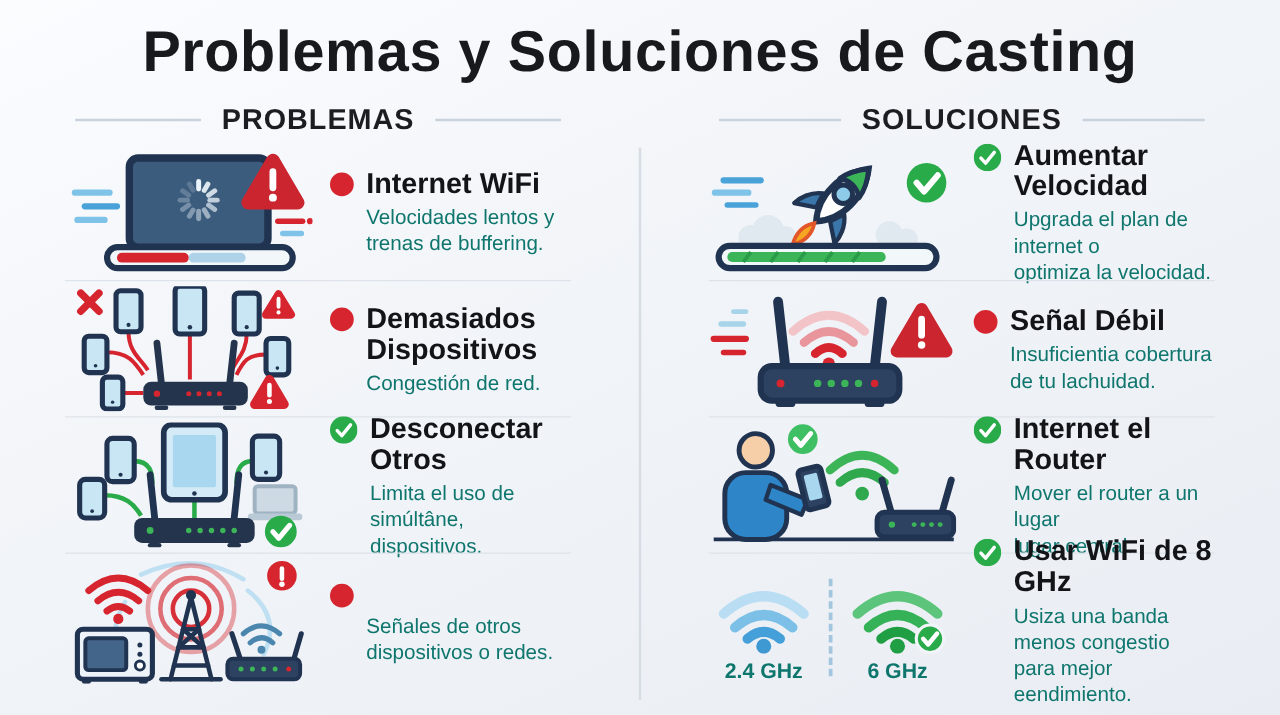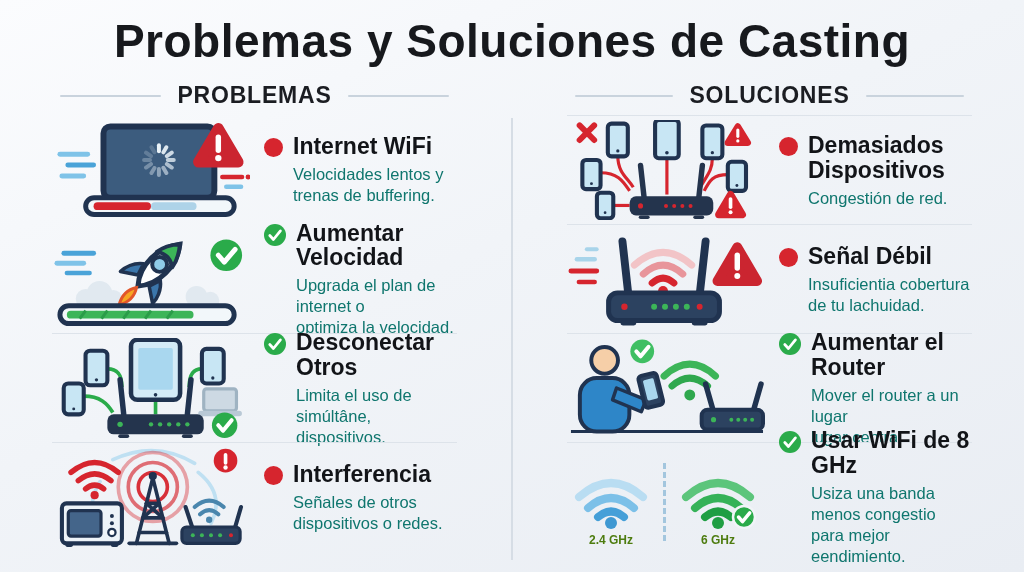--- a/index.html
+++ b/index.html
@@ -47,21 +47,21 @@
   .item-desc {
     font-size:16.5px; color:#0f766e; line-height:1.28; white-space:pre-line;
     margin-top:5px;
   }
   .p-desc { margin-left:29px; }
   .s-desc { margin-left:32px; }
   
   .wifi-compare { display:flex; align-items:flex-end; gap:10px; height:100px; padding-left:4px; }
   .wifi-stack { display:flex; flex-direction:column; align-items:center; }
   .wifi-stack svg { width:80px; height:62px; }
-  .band-label { font-size:12px; font-weight:700; color:#4d7c0f; margin-top:4px; }
+  .band-label { font-size:17px; font-weight:700; color:#0f766e; margin-top:4px; }
   .dash-divider { height:78px; border-left:3px dashed #a3c6de; margin:0 2px 6px 2px; }
 </style>
 </head>
 <body>
 
 <div class="page-title">Problemas y Soluciones de Casting</div>
 
 <div class="headers">
   <div class="col-header">PROBLEMAS</div>
   <div class="col-header">SOLUCIONES</div>
@@ -110,20 +110,71 @@
     <div class="txt">
       <div class="t-row">
         <span class="bullet-dot"></span>
         <span class="item-title">Internet WiFi</span>
       </div>
       <div class="item-desc p-desc">Velocidades lentos y
 trenas de buffering.</div>
     </div>
   </div>
 
+  <div class="cell">
+    <div class="icon-box">
+      <svg viewBox="0 0 200 100">
+        <g stroke-linecap="round">
+          <line x1="12" y1="24" x2="42" y2="24" stroke="#4aa3d8" stroke-width="5"></line>
+          <line x1="5" y1="34" x2="32" y2="34" stroke="#7fc3e8" stroke-width="5"></line>
+          <line x1="15" y1="44" x2="38" y2="44" stroke="#4aa3d8" stroke-width="4.5"></line>
+        </g>
+        <g fill="#e1e9f0">
+          <circle cx="34" cy="70" r="10"></circle>
+            <circle cx="48" cy="65" r="13"></circle>
+            <circle cx="62" cy="70" r="9"></circle>
+          <circle cx="146" cy="68" r="11"></circle>
+            <circle cx="160" cy="72" r="9"></circle>
+        </g>
+        <g transform="translate(108,36) rotate(45)">
+          <path d="M0,-30 C14,-12 14,14 0,30 C-14,14 -14,-12 0,-30 Z" fill="#ffffff" stroke="#203350" stroke-width="5"></path>
+          <path d="M0,-30 C6,-23 10,-15 11,-8 C4,-13 -4,-13 -11,-8 C-10,-15 -6,-23 0,-30 Z" fill="#3cb558" stroke="#203350" stroke-width="4" stroke-linejoin="round"></path>
+          <circle cx="0" cy="-1" r="7.5" fill="#8ecbe8" stroke="#203350" stroke-width="4"></circle>
+          <path d="M-12,10 C-20,16 -23,26 -23,32 L-8,22 Z" fill="#3b76ab" stroke="#203350" stroke-width="3.5" stroke-linejoin="round"></path>
+          <path d="M12,10 C20,16 23,26 23,32 L8,22 Z" fill="#3b76ab" stroke="#203350" stroke-width="3.5" stroke-linejoin="round"></path>
+          <path d="M0,32 C6,41 4,50 0,57 C-4,50 -6,41 0,32 Z" fill="#f6a623" stroke="#e2562a" stroke-width="3"></path>
+        </g>
+        <g>
+          <circle cx="176" cy="26" r="16" fill="#2aab4a"></circle>
+          <path d="M168 26 l6 7 l11 -13" stroke="#fff" stroke-width="5" fill="none" stroke-linecap="round" stroke-linejoin="round"></path>
+        </g>
+        <rect x="8" y="77" width="176" height="18" rx="9" fill="#f2f7fa" stroke="#203350" stroke-width="5"></rect>
+        <rect x="15" y="82" width="128" height="8" rx="4" fill="#3cb558"></rect>
+        <g stroke="#2a9c49" stroke-width="3">
+          <line x1="34" y1="82" x2="28" y2="90"></line>
+            <line x1="56" y1="82" x2="50" y2="90"></line>
+          <line x1="78" y1="82" x2="72" y2="90"></line>
+            <line x1="100" y1="82" x2="94" y2="90"></line>
+          <line x1="122" y1="82" x2="116" y2="90"></line>
+        </g>
+      </svg>
+    </div>
+    <div class="txt">
+      <div class="t-row">
+        <svg class="bullet-check" viewBox="0 0 24 24">
+          <circle cx="12" cy="12" r="12" fill="#2aab4a"></circle>
+          <path d="M6.3 12.5 l4 4.4 l7.6 -9.4" stroke="#fff" stroke-width="3" fill="none" stroke-linecap="round" stroke-linejoin="round"></path>
+        </svg>
+        <span class="item-title">Aumentar Velocidad</span>
+      </div>
+      <div class="item-desc s-desc">Upgrada el plan de internet o
+optimiza la velocidad.</div>
+    </div>
+  </div>
+
   <div class="cell sep">
     <div class="icon-box">
       <svg viewBox="0 0 200 110">
         <g stroke="#d6252e" stroke-width="3.5" fill="none">
           <path d="M47 40 C47 58 58 64 64 74"></path>
           <path d="M101 42 V82"></path>
           <path d="M151 42 C151 58 142 64 138 74"></path>
           <path d="M28 58 C46 58 52 66 60 78"></path>
           <path d="M168 60 C152 60 148 66 142 78"></path>
           <path d="M42 94 H60"></path>
@@ -172,71 +223,20 @@
         </g>
       </svg>
     </div>
     <div class="txt">
       <div class="t-row">
         <span class="bullet-dot"></span>
         <span class="item-title">Demasiados
 Dispositivos</span>
       </div>
       <div class="item-desc p-desc">Congestión de red.</div>
-    </div>
-  </div>
-
-  <div class="cell">
-    <div class="icon-box">
-      <svg viewBox="0 0 200 100">
-        <g stroke-linecap="round">
-          <line x1="12" y1="24" x2="42" y2="24" stroke="#4aa3d8" stroke-width="5"></line>
-          <line x1="5" y1="34" x2="32" y2="34" stroke="#7fc3e8" stroke-width="5"></line>
-          <line x1="15" y1="44" x2="38" y2="44" stroke="#4aa3d8" stroke-width="4.5"></line>
-        </g>
-        <g fill="#e1e9f0">
-          <circle cx="34" cy="70" r="10"></circle>
-            <circle cx="48" cy="65" r="13"></circle>
-            <circle cx="62" cy="70" r="9"></circle>
-          <circle cx="146" cy="68" r="11"></circle>
-            <circle cx="160" cy="72" r="9"></circle>
-        </g>
-        <g transform="translate(108,36) rotate(45)">
-          <path d="M0,-30 C14,-12 14,14 0,30 C-14,14 -14,-12 0,-30 Z" fill="#ffffff" stroke="#203350" stroke-width="5"></path>
-          <path d="M0,-30 C6,-23 10,-15 11,-8 C4,-13 -4,-13 -11,-8 C-10,-15 -6,-23 0,-30 Z" fill="#3cb558" stroke="#203350" stroke-width="4" stroke-linejoin="round"></path>
-          <circle cx="0" cy="-1" r="7.5" fill="#8ecbe8" stroke="#203350" stroke-width="4"></circle>
-          <path d="M-12,10 C-20,16 -23,26 -23,32 L-8,22 Z" fill="#3b76ab" stroke="#203350" stroke-width="3.5" stroke-linejoin="round"></path>
-          <path d="M12,10 C20,16 23,26 23,32 L8,22 Z" fill="#3b76ab" stroke="#203350" stroke-width="3.5" stroke-linejoin="round"></path>
-          <path d="M0,32 C6,41 4,50 0,57 C-4,50 -6,41 0,32 Z" fill="#f6a623" stroke="#e2562a" stroke-width="3"></path>
-        </g>
-        <g>
-          <circle cx="176" cy="26" r="16" fill="#2aab4a"></circle>
-          <path d="M168 26 l6 7 l11 -13" stroke="#fff" stroke-width="5" fill="none" stroke-linecap="round" stroke-linejoin="round"></path>
-        </g>
-        <rect x="8" y="77" width="176" height="18" rx="9" fill="#f2f7fa" stroke="#203350" stroke-width="5"></rect>
-        <rect x="15" y="82" width="128" height="8" rx="4" fill="#3cb558"></rect>
-        <g stroke="#2a9c49" stroke-width="3">
-          <line x1="34" y1="82" x2="28" y2="90"></line>
-            <line x1="56" y1="82" x2="50" y2="90"></line>
-          <line x1="78" y1="82" x2="72" y2="90"></line>
-            <line x1="100" y1="82" x2="94" y2="90"></line>
-          <line x1="122" y1="82" x2="116" y2="90"></line>
-        </g>
-      </svg>
-    </div>
-    <div class="txt">
-      <div class="t-row">
-        <svg class="bullet-check" viewBox="0 0 24 24">
-          <circle cx="12" cy="12" r="12" fill="#2aab4a"></circle>
-          <path d="M6.3 12.5 l4 4.4 l7.6 -9.4" stroke="#fff" stroke-width="3" fill="none" stroke-linecap="round" stroke-linejoin="round"></path>
-        </svg>
-        <span class="item-title">Aumentar Velocidad</span>
-      </div>
-      <div class="item-desc s-desc">Upgrada el plan de internet o
-optimiza la velocidad.</div>
     </div>
   </div>
 
   <div class="cell sep">
     <div class="icon-box">
       <svg viewBox="0 0 200 100">
         <g stroke-linecap="round">
           <line x1="20" y1="20" x2="30" y2="20" stroke="#a8d4ea" stroke-width="4"></line>
           <line x1="10" y1="30" x2="28" y2="30" stroke="#a8d4ea" stroke-width="4.5"></line>
           <line x1="4" y1="42" x2="30" y2="42" stroke="#d6252e" stroke-width="5"></line>
@@ -370,21 +370,21 @@
             <circle cx="187" cy="82" r="2" fill="#3cb558"></circle>
         </g>
       </svg>
     </div>
     <div class="txt">
       <div class="t-row">
         <svg class="bullet-check" viewBox="0 0 24 24">
           <circle cx="12" cy="12" r="12" fill="#2aab4a"></circle>
           <path d="M6.3 12.5 l4 4.4 l7.6 -9.4" stroke="#fff" stroke-width="3" fill="none" stroke-linecap="round" stroke-linejoin="round"></path>
         </svg>
-        <span class="item-title">Aumentar el Router</span>
+        <span class="item-title">Internet el Router</span>
       </div>
       <div class="item-desc s-desc">Mover el router a un lugar
 lugar central.</div>
     </div>
   </div>
 
   <div class="cell sep">
     <div class="icon-box">
       <svg viewBox="0 0 200 110">
         <g fill="none" stroke="#bfe0f2" stroke-width="4" stroke-linecap="round">
@@ -440,21 +440,20 @@
         <g>
           <circle cx="182" cy="15" r="13" fill="#d6252e"></circle>
           <line x1="182" y1="8.5" x2="182" y2="17.5" stroke="#fff" stroke-width="4" stroke-linecap="round"></line>
           <circle cx="182" cy="22.5" r="2.4" fill="#fff"></circle>
         </g>
       </svg>
     </div>
     <div class="txt">
       <div class="t-row">
         <span class="bullet-dot"></span>
-        <span class="item-title">Interferencia</span>
       </div>
       <div class="item-desc p-desc">Señales de otros
 dispositivos o redes.</div>
     </div>
   </div>
 
   <div class="cell sep">
     <div class="icon-box wifi-compare">
       <div class="wifi-stack">
         <svg viewBox="0 0 80 62">

